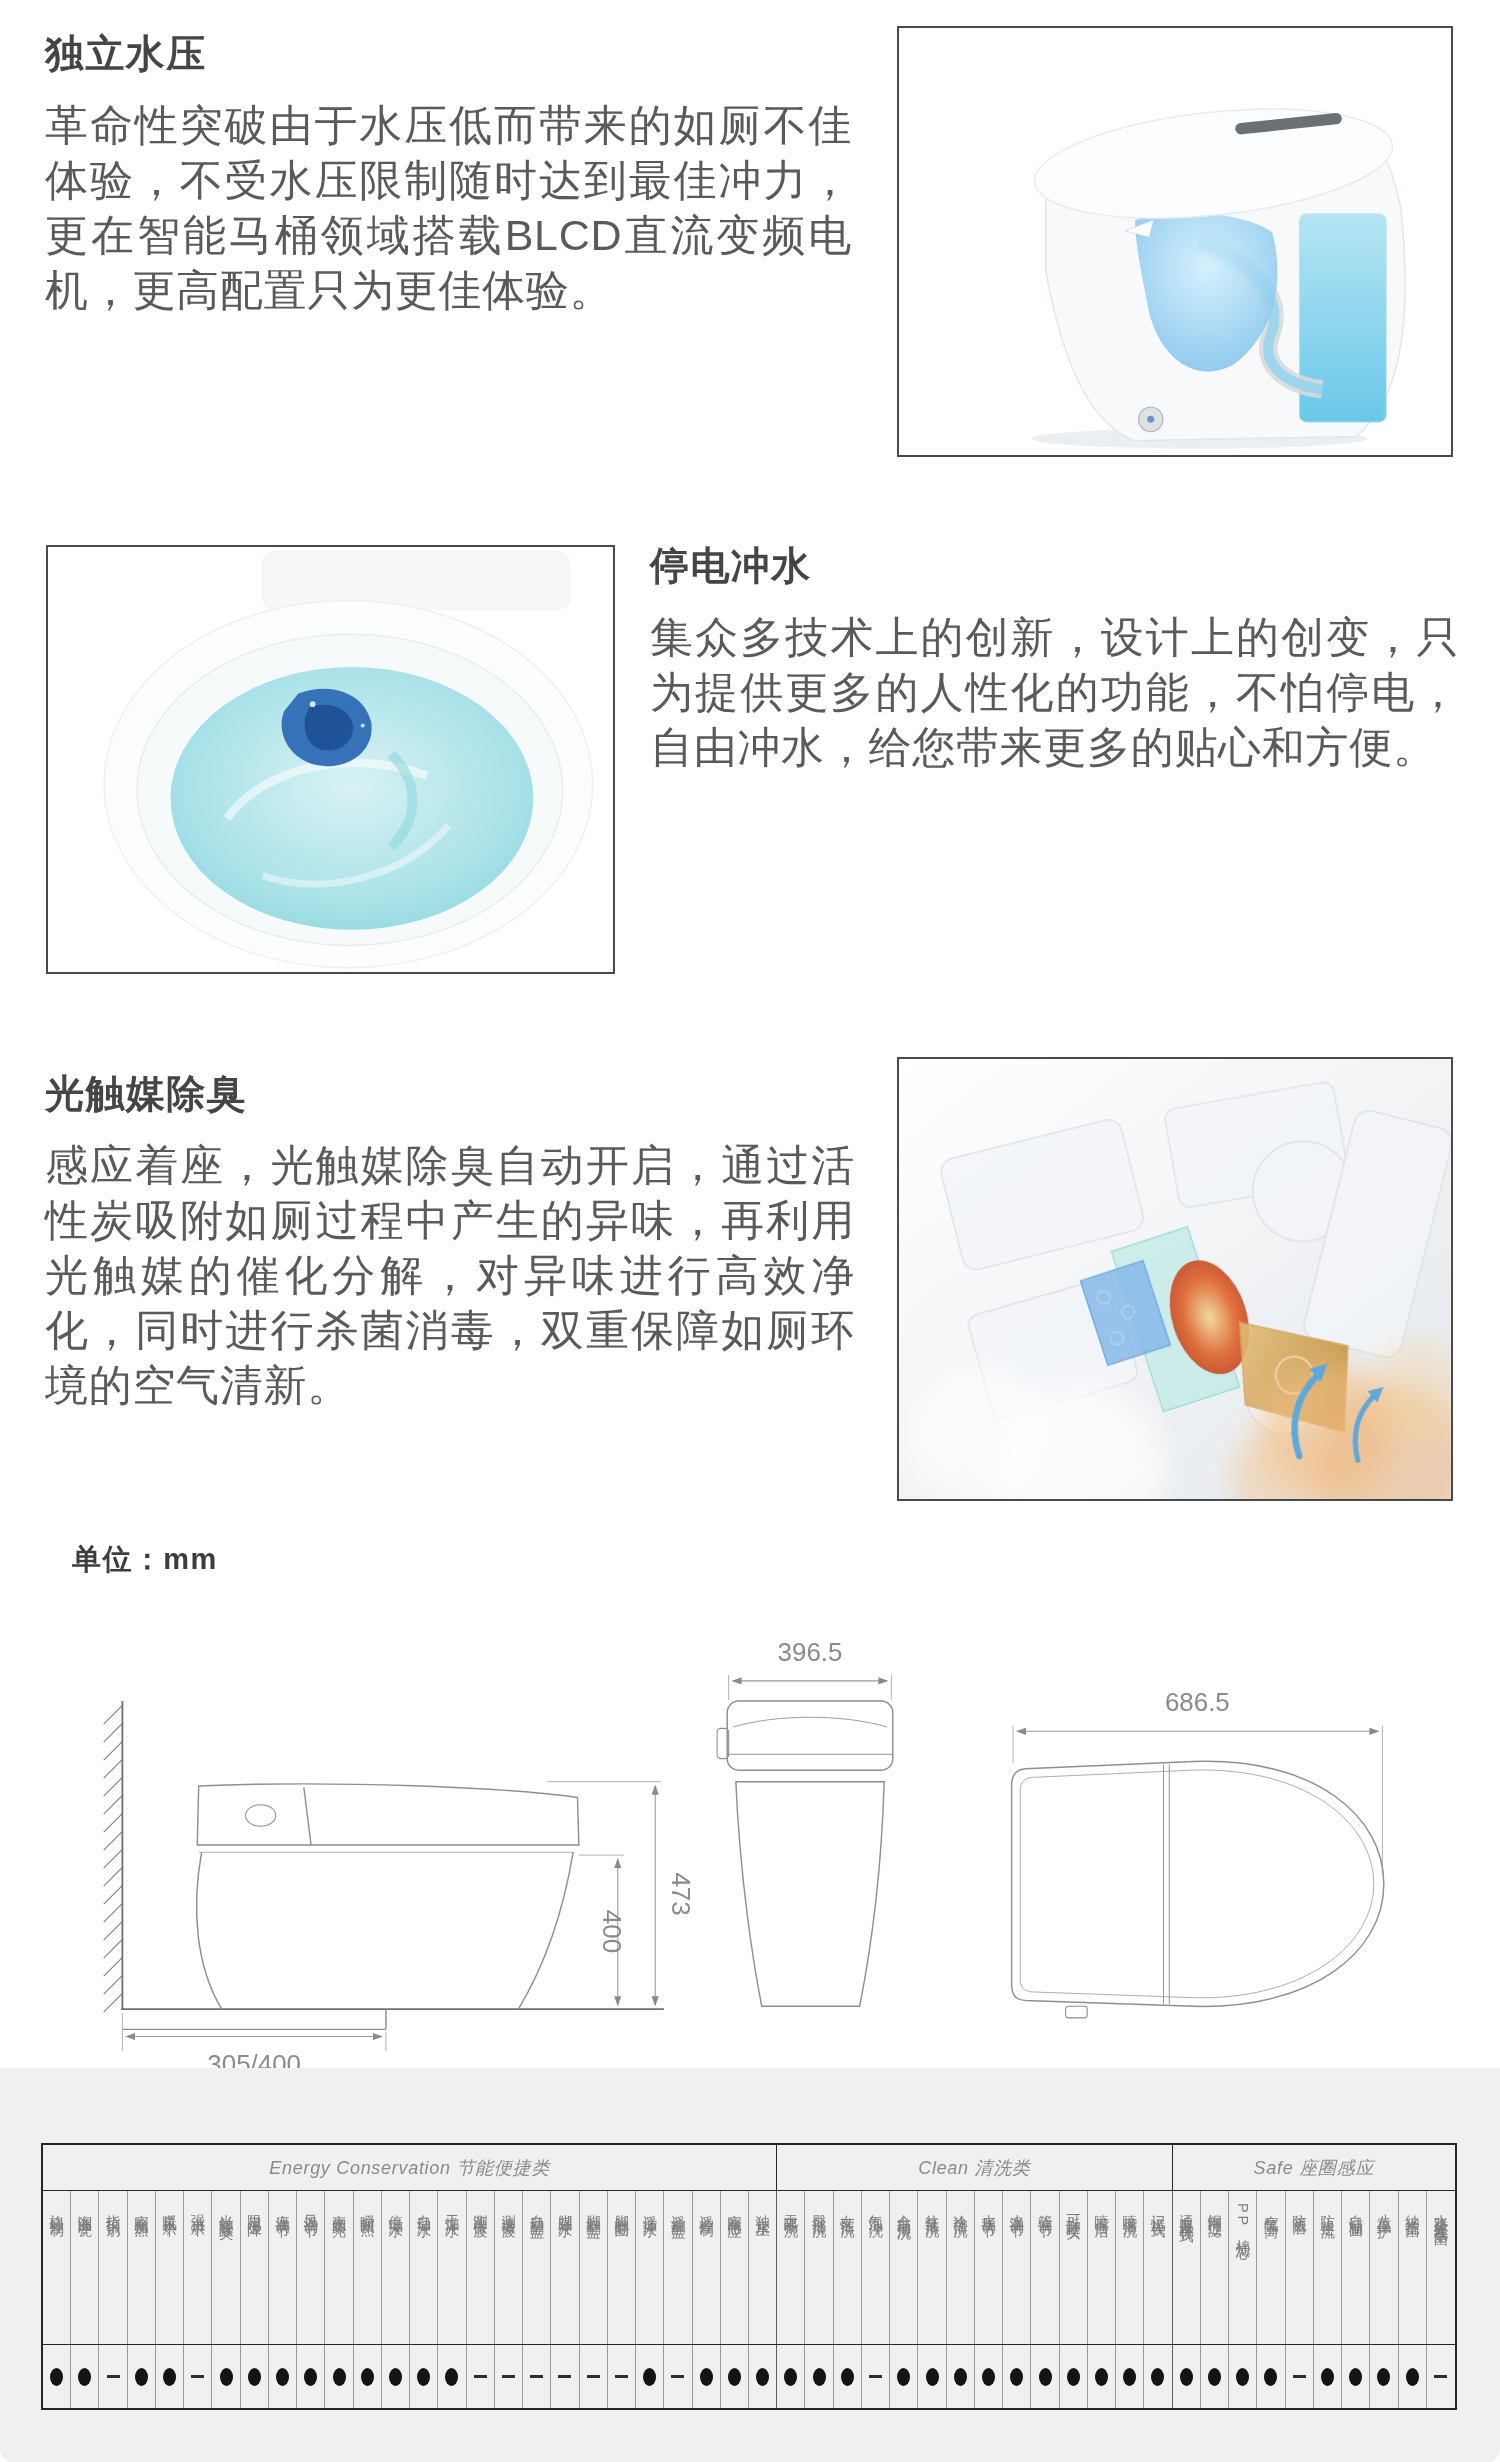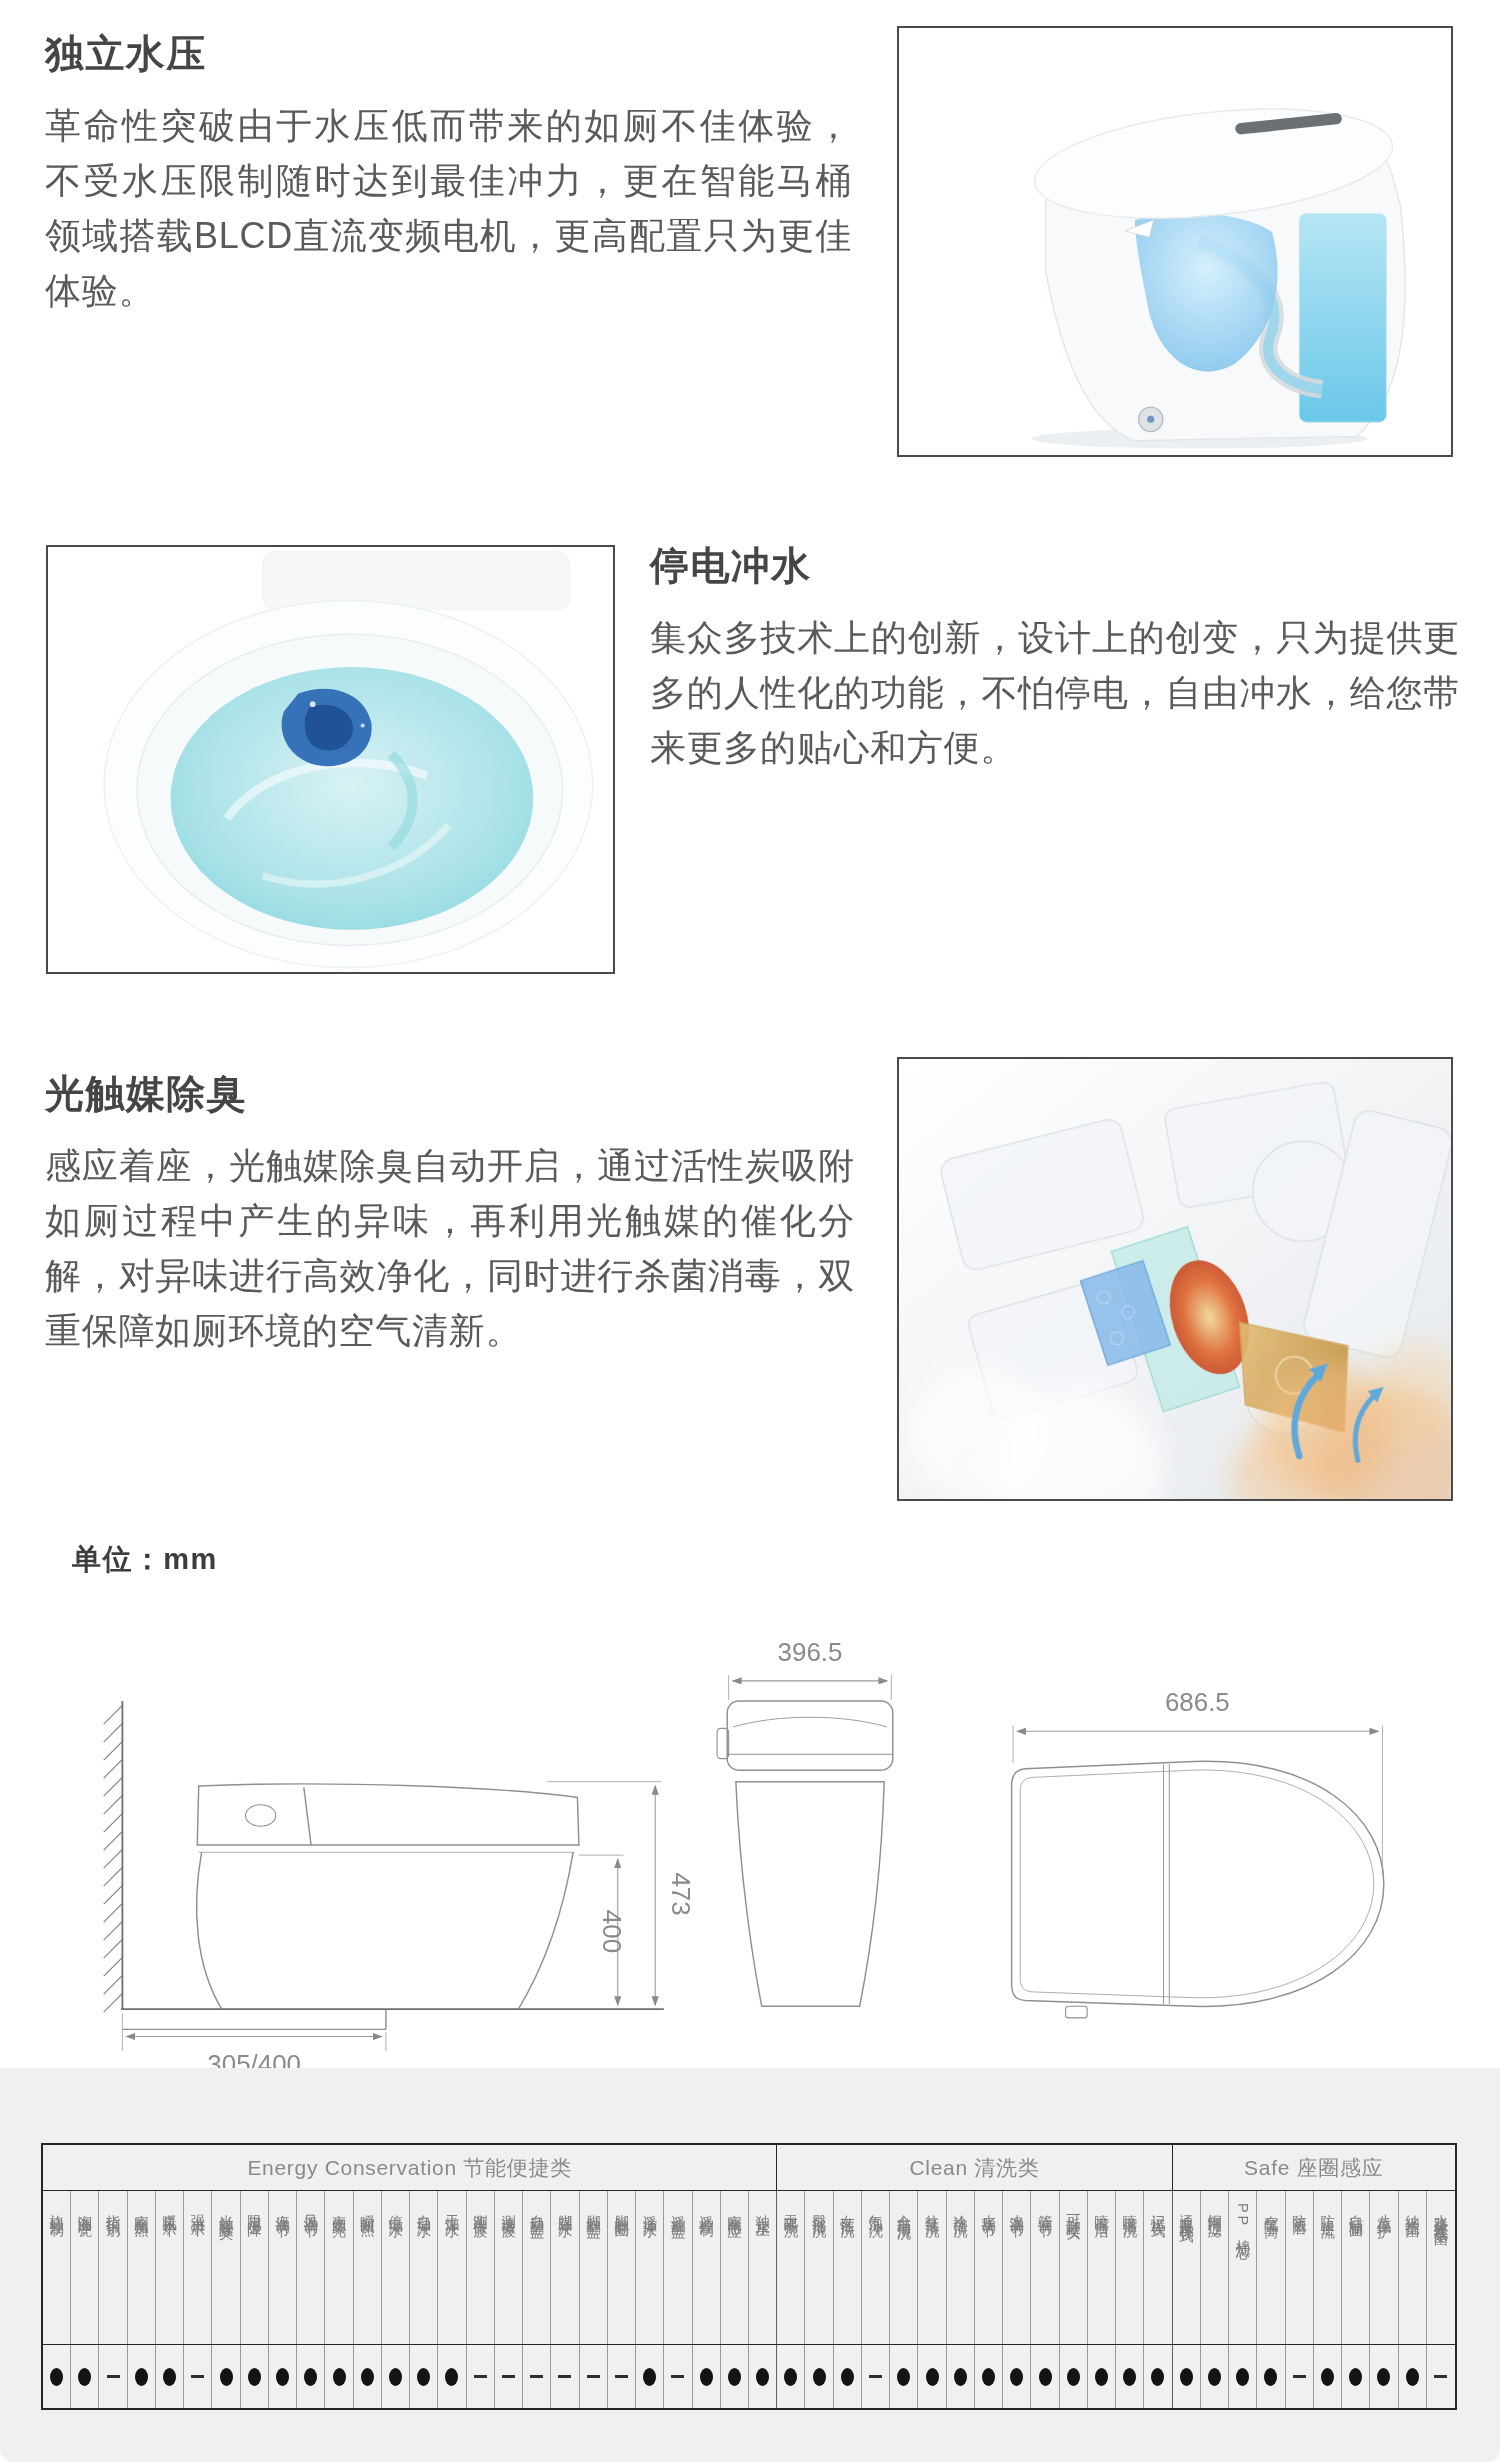--- a/index.html
+++ b/index.html
@@ -1,37 +1,37 @@
 <!DOCTYPE html>
 <html style="font-size:11.5px"><head>
 <meta charset="utf-8">
 <style>
   html,body{margin:0;padding:0;background:#ffffff;}
   #page{position:relative;width:1500px;height:2462px;background:#ffffff;overflow:hidden;
         font-family:"Liberation Sans","DejaVu Sans",sans-serif;border-radius:13px;}
   
   .sec{position:absolute;}
   .sec h2{margin:0 0 17.3px 0;font-size:39px;font-weight:bold;color:#454545;letter-spacing:1.4px;}
-  .sec p{margin:0;font-size:36px;line-height:55px;color:#5a5a5a;letter-spacing:0.7px;text-align:justify;}
+  .sec p{margin:0;font-size:43px;line-height:55px;color:#5a5a5a;letter-spacing:0.7px;text-align:justify;}
   
   .imgframe{position:absolute;border:2.2px solid #4a4a4a;background:#ffffff;box-sizing:border-box;overflow:hidden;}
   .imgframe svg{display:block;width:100%;height:100%;}
   
   .unit{position:absolute;left:72px;top:1540px;font-size:29px;font-weight:600;color:#3d3d3d;letter-spacing:1.4px;}
   
   .strip{position:absolute;left:0;top:2068px;width:1500px;height:394px;background:#f0f0f1;}
   
   .drawing{position:absolute;left:43px;top:1606px;width:1426px;height:504px;}
   .drawing text{font-family:"Liberation Sans","DejaVu Sans",sans-serif;font-size:36px;fill:#8a8a8a;}
   
   .ftable{position:absolute;left:41px;top:2143px;width:1416px;border:2.2px solid #262626;
           background:#f0f0f1;box-sizing:border-box;}
   .ft-hrow{display:flex;height:45px;border-bottom:1.4px solid #262626;}
   .ft-h{flex:none;display:flex;align-items:center;justify-content:center;box-sizing:border-box;
-        font-size:21px;color:#8a8a8a;letter-spacing:0.7px;border-right:1.4px solid #262626;}
+        font-size:18px;color:#8a8a8a;letter-spacing:0.7px;border-right:1.4px solid #262626;font-style:italic;}
   .ft-h:last-child{border-right:none;}
   .ft-grid{display:grid;}
   .ft-labels{height:153px;border-bottom:1.4px solid #262626;}
   .ft-values{height:63px;}
   .ft-c{box-sizing:border-box;border-right:0.7px solid #9b9b9b;display:flex;
         align-items:flex-start;justify-content:center;overflow:hidden;}
   .ft-c:last-child{border-right:none;}
   .ft-c.gb{border-right:1.4px solid #5f5f5f;}
   .ft-values .ft-c{align-items:center;}
   .vlab{writing-mode:vertical-rl;text-orientation:mixed;font-size:14.4px;line-height:1;

